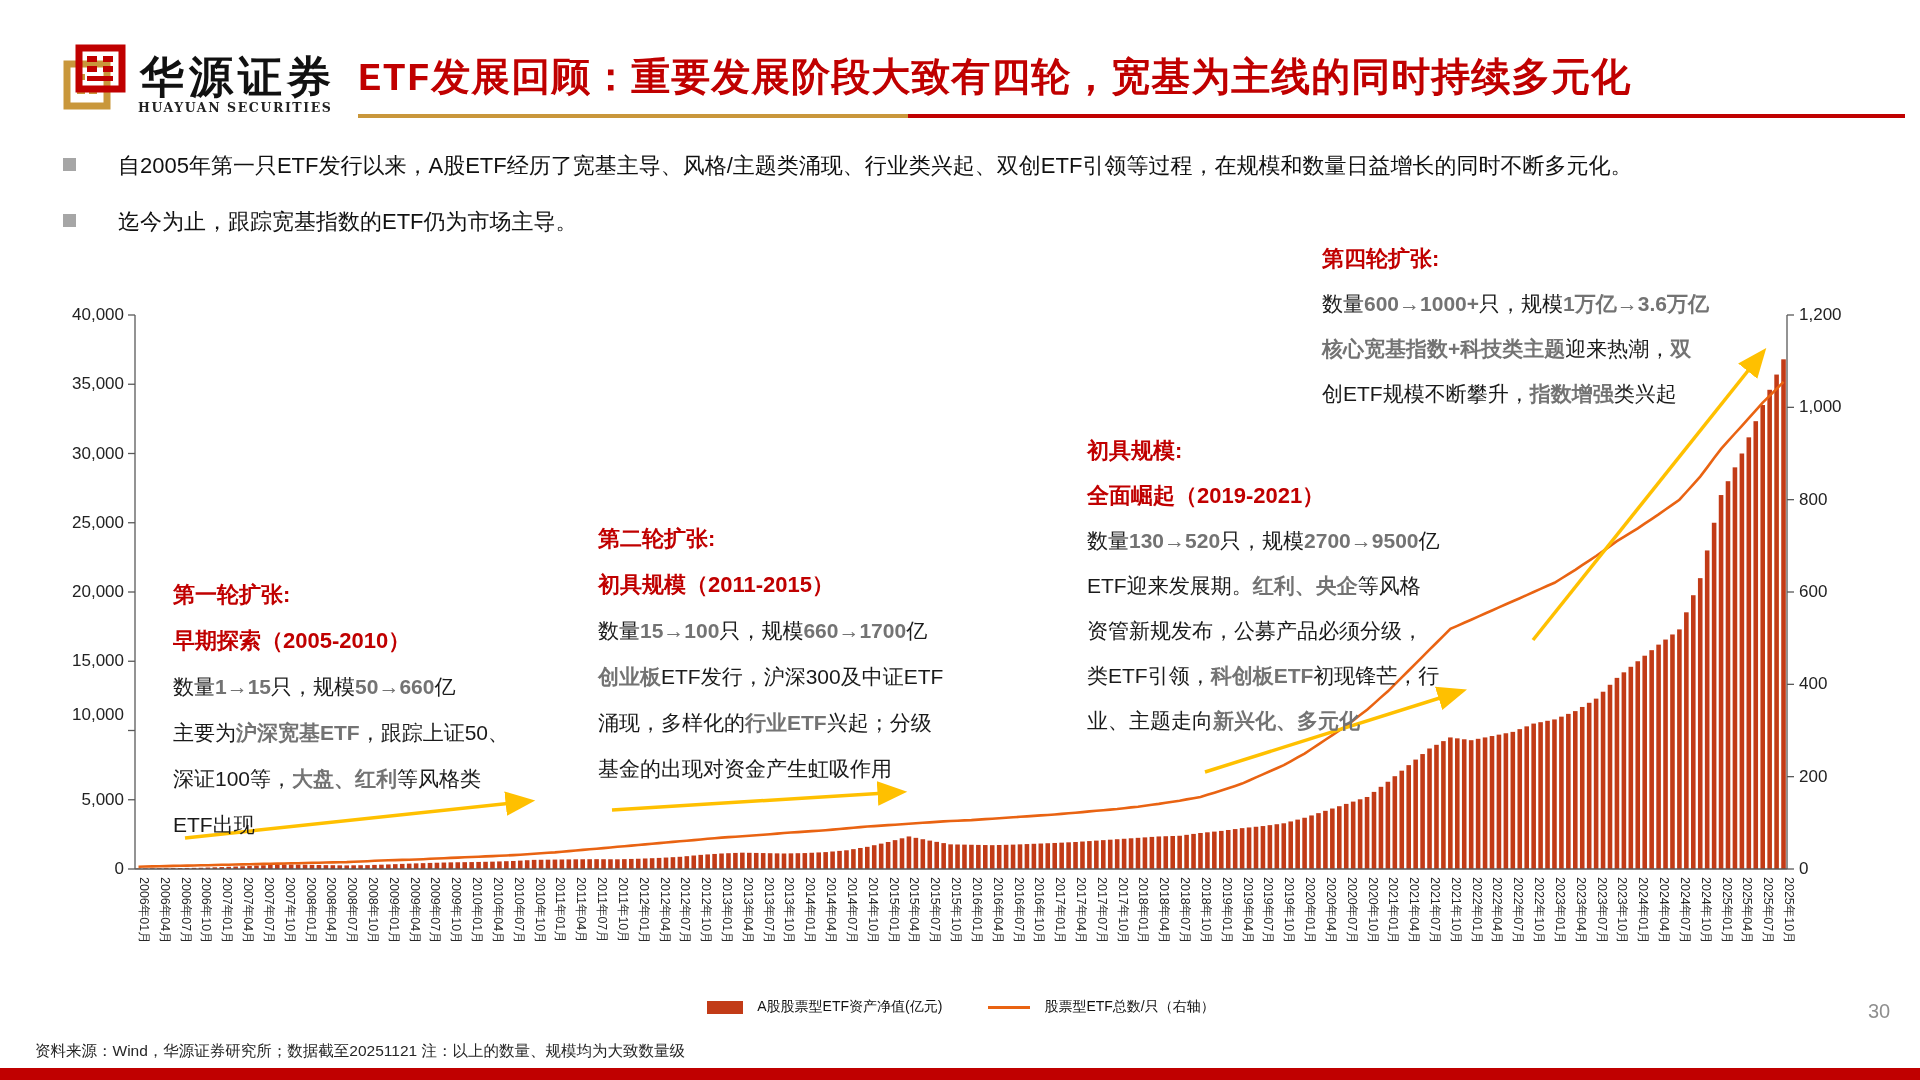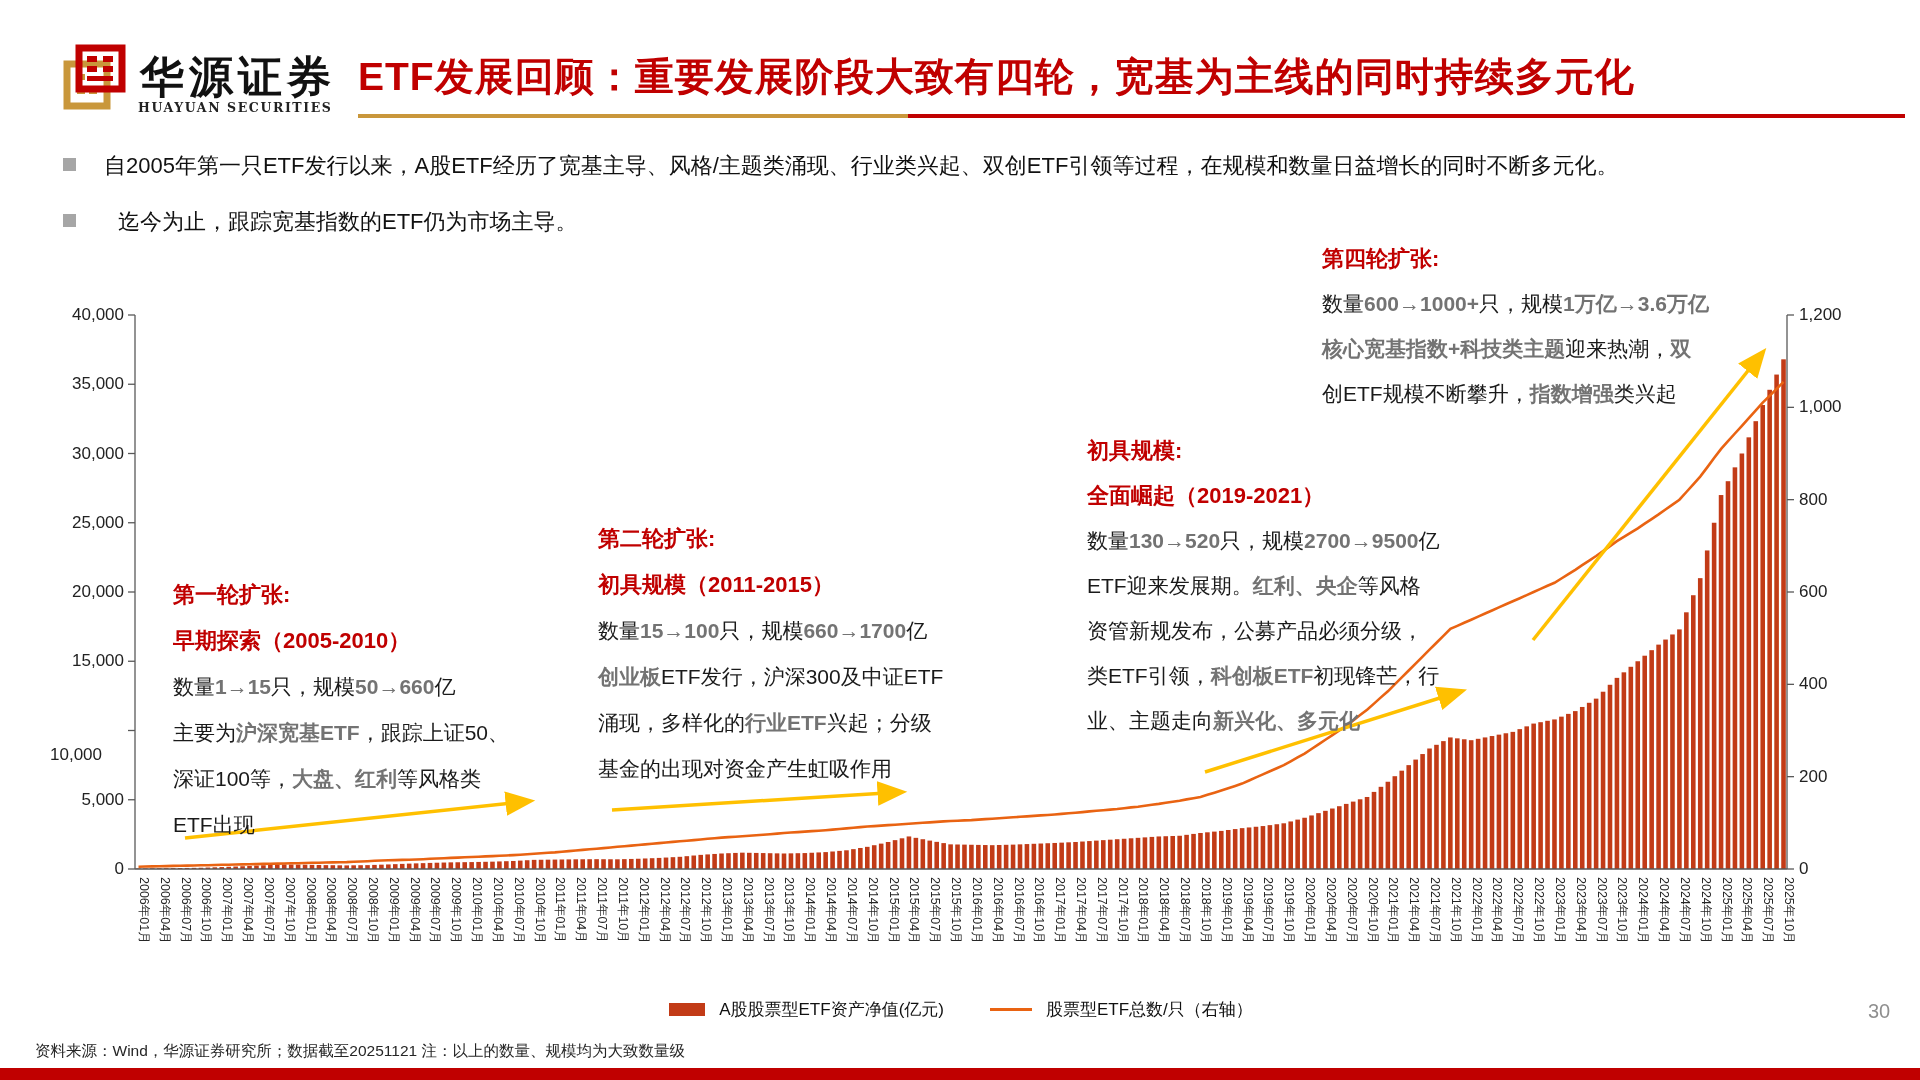--- a/index.html
+++ b/index.html
@@ -5,42 +5,42 @@
   html,body{margin:0;padding:0;background:#fff;}
   body{width:1920px;height:1080px;position:relative;overflow:hidden;
        font-family:"Liberation Sans","DejaVu Sans",sans-serif;color:#1a1a1a;}
   .abs{position:absolute;}
 
   
   .brand-cn{font-family:"DejaVu Serif","Liberation Serif",serif;font-weight:700;
             font-size:44px;letter-spacing:5px;color:#111;white-space:nowrap;}
   .brand-en{font-family:"DejaVu Serif","Liberation Serif",serif;font-weight:700;
             font-size:12.5px;letter-spacing:1.6px;color:#222;white-space:nowrap;}
-  .slide-title{font-size:39px;font-weight:800;color:#C00000;white-space:nowrap;letter-spacing:1px;}
+  .slide-title{font-size:39px;font-weight:800;color:#C00000;white-space:nowrap;letter-spacing:1px;font-family:Liberation Mono, monospace;}
   .rule{height:4px;}
 
   
   .bullet-sq{width:13px;height:13px;background:#A6A6A6;}
   .bullet-tx{font-size:22px;color:#111;white-space:nowrap;}
 
   
   .ytick{position:absolute;font-size:17px;color:#222;white-space:nowrap;}
   .ytick.l{width:96px;text-align:right;}
   .xlab{position:absolute;font-size:12.5px;color:#262626;white-space:nowrap;
         transform:rotate(90deg);transform-origin:0 0;}
 
   
   .phase{position:absolute;white-space:nowrap;}
   .ph-h{height:46px;line-height:46px;font-size:22px;font-weight:800;color:#C00000;}
   .ph-b{height:46px;line-height:46px;font-size:21px;color:#1a1a1a;}
   .ph-b b{font-weight:800;color:#737373;}
   .p3 .ph-h,.p3 .ph-b,.p4 .ph-h,.p4 .ph-b{height:45px;line-height:45px;}
 
   
-  .legend{display:flex;align-items:center;justify-content:center;gap:14px;font-size:17px;color:#111;}
+  .legend{display:flex;align-items:center;justify-content:center;gap:14px;font-size:14px;color:#111;}
   .sw-bar{width:36px;height:13px;}
   .sw-line{width:42px;height:0;border-top:3px solid;}
 
   .footer-src{font-size:15.5px;color:#262626;white-space:nowrap;}
   .page-no{font-size:20px;color:#8f8f8f;}
   .bottom-bar{background:#C00000;}
   svg{overflow:visible;}
 </style>
 </head>
 <body>
@@ -59,21 +59,21 @@
     <rect x="27" y="32" width="26" height="5" fill="#C00000"></rect>
   </svg>
 </div>
 <div class="abs brand-cn" style="left:140px;top:48px;">华源证券</div>
 <div class="abs brand-en" style="left:138px;top:100px;">HUAYUAN SECURITIES</div>
 <div class="abs slide-title" style="left:358px;top:50px;">ETF发展回顾：重要发展阶段大致有四轮，宽基为主线的同时持续多元化</div>
 <div class="abs rule" style="left:358px;top:114px;width:550px;background:#C9973B;"></div>
 <div class="abs rule" style="left:908px;top:114px;width:997px;background:#C00000;"></div>
 
 <div class="abs bullet-sq" style="left:63px;top:158px;"></div>
-<div class="abs bullet-tx" style="left:104px;top:151px;">自2005年第一只ETF发行以来，A股ETF经历了宽基主导、风格/主题类涌现、行业类兴起、双创ETF引领等过程，在规模和数量日益增长的同时不断多元化。</div>
+<div class="abs bullet-tx" style="left:118px;top:151px;">自2005年第一只ETF发行以来，A股ETF经历了宽基主导、风格/主题类涌现、行业类兴起、双创ETF引领等过程，在规模和数量日益增长的同时不断多元化。</div>
 <div class="abs bullet-sq" style="left:63px;top:214px;"></div>
 <div class="abs bullet-tx" style="left:118px;top:207px;">迄今为止，跟踪宽基指数的ETF仍为市场主导。</div>
 
 <div class="abs" style="left:135px;top:315px;width:1652px;height:554px;">
   <svg id="chart-svg" width="1652" height="554" viewBox="0 0 1652 554">
     <g id="bars">
         <rect x="1.18" y="553.45" width="4.58" height="0.55" fill="#C23B17"></rect>
         <rect x="8.12" y="553.38" width="4.58" height="0.62" fill="#C23B17"></rect>
         <rect x="15.06" y="553.31" width="4.58" height="0.69" fill="#C23B17"></rect>
         <rect x="22.00" y="553.24" width="4.58" height="0.76" fill="#C23B17"></rect>
@@ -336,21 +336,21 @@
       </g>
   </svg>
 </div>
 <div class="abs" id="yl-left" style="left:0;top:0;">
     <div class="ytick l" style="left: 28px; top: 305px;">40,000</div>
     <div class="ytick l" style="left: 28px; top: 374.25px;">35,000</div>
     <div class="ytick l" style="left: 28px; top: 443.5px;">30,000</div>
     <div class="ytick l" style="left: 28px; top: 512.75px;">25,000</div>
     <div class="ytick l" style="left: 28px; top: 582px;">20,000</div>
     <div class="ytick l" style="left: 28px; top: 651.25px;">15,000</div>
-    <div class="ytick l" style="left: 28px; top: 745px; text-align: center;">10,000</div>
+    <div class="ytick l" style="left: 28px; top: 705px;">10,000</div>
     <div class="ytick l" style="left: 28px; top: 789.75px;">5,000</div>
     <div class="ytick l" style="left: 28px; top: 859px;">0</div>
   </div>
 <div class="abs" id="yl-right" style="left:0;top:0;">
     <div class="ytick" style="left: 1799px; top: 305px;">1,200</div>
     <div class="ytick" style="left: 1799px; top: 397.333px;">1,000</div>
     <div class="ytick" style="left: 1799px; top: 489.667px;">800</div>
     <div class="ytick" style="left: 1799px; top: 582px;">600</div>
     <div class="ytick" style="left: 1799px; top: 674.333px;">400</div>
     <div class="ytick" style="left: 1799px; top: 766.667px;">200</div>

